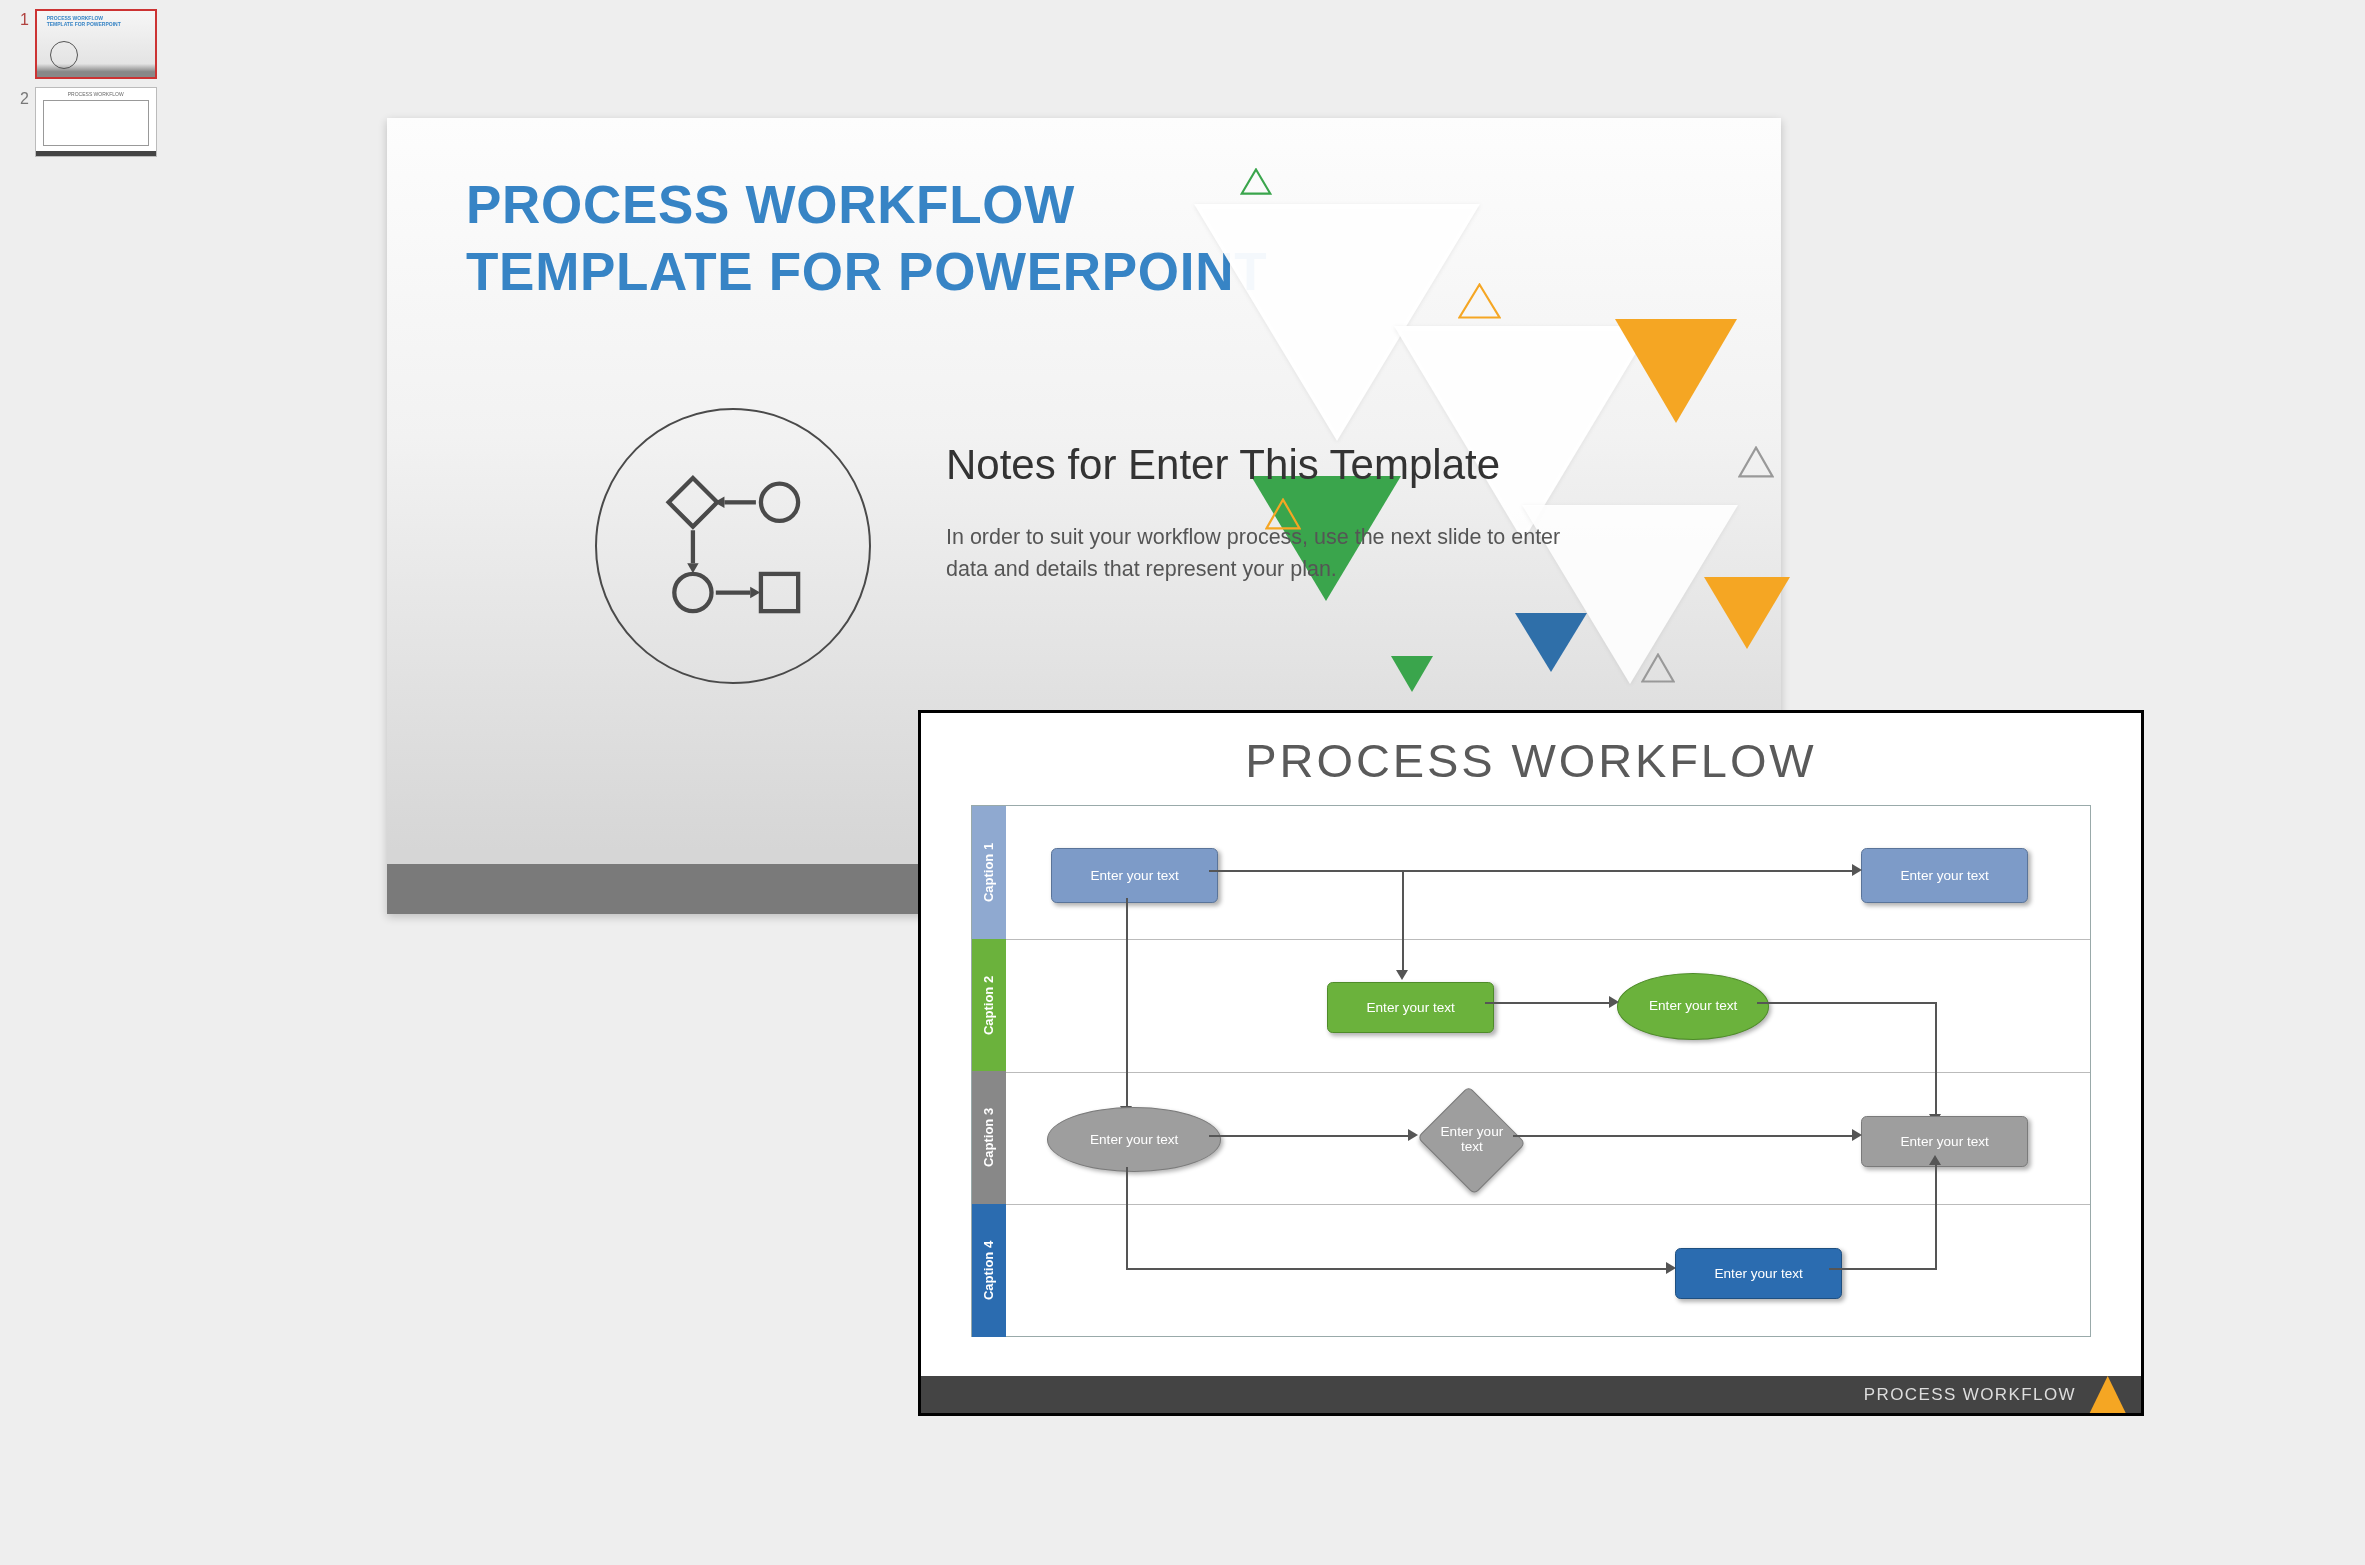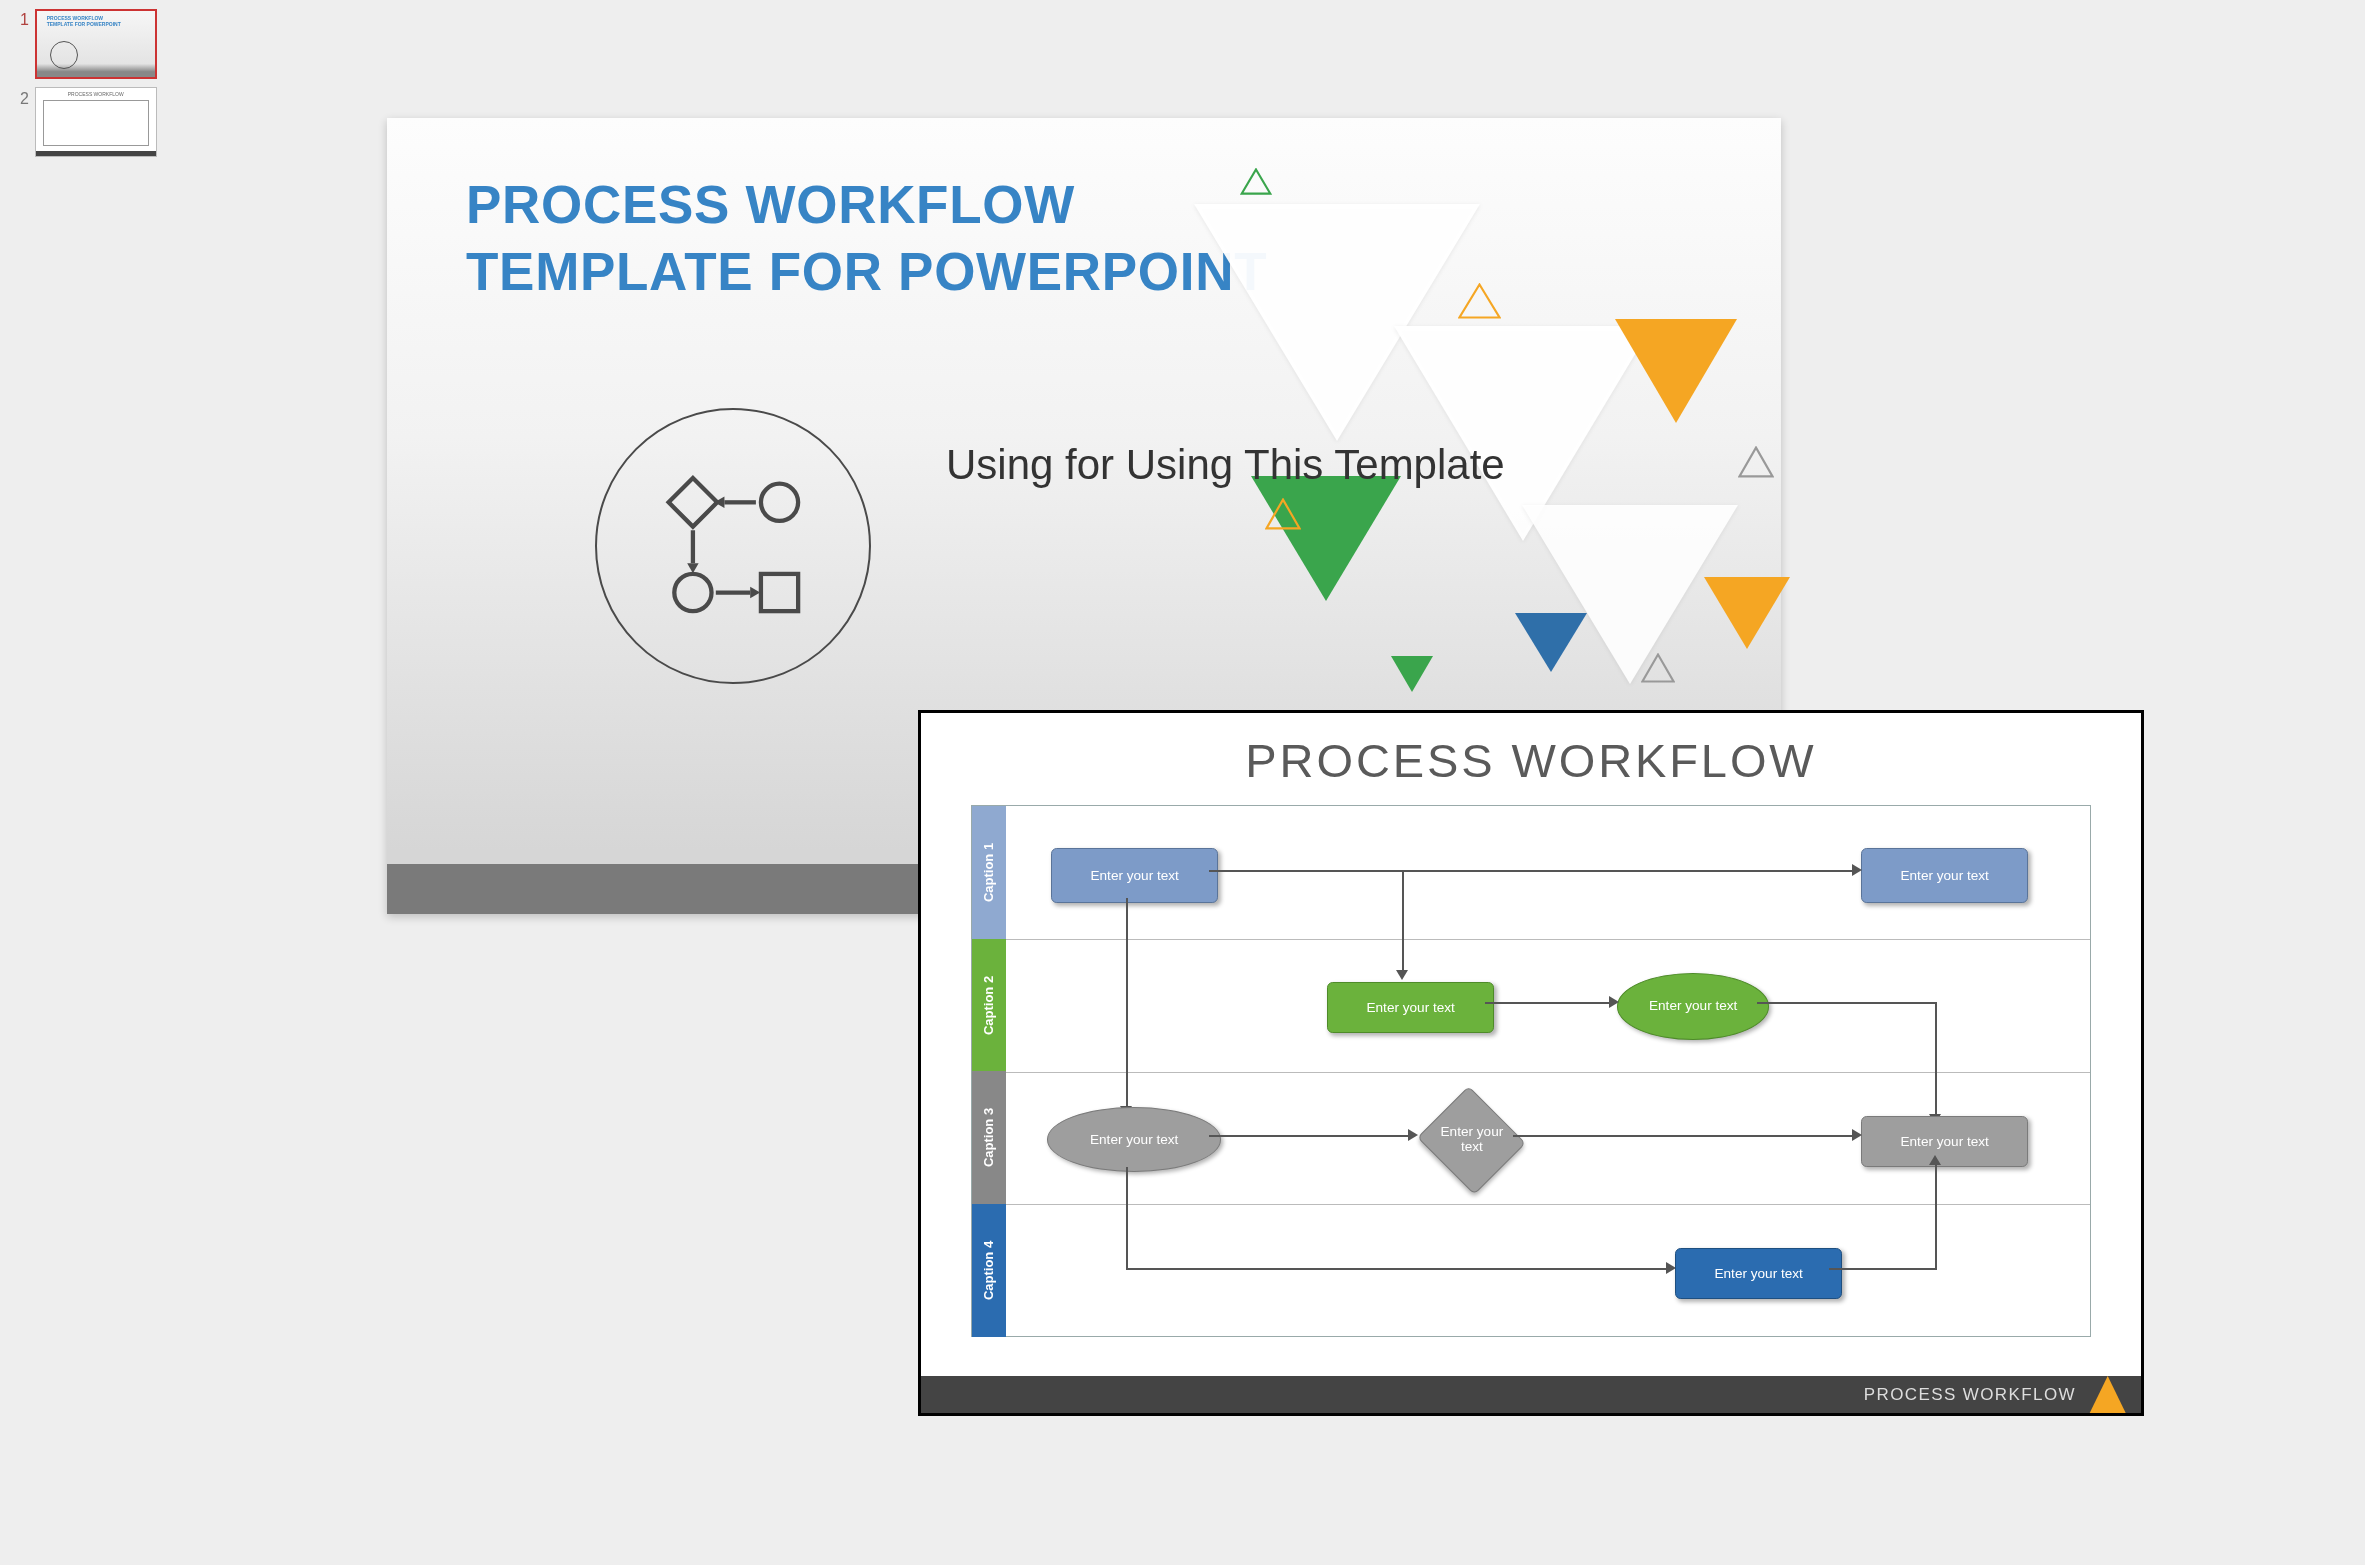--- a/index.html
+++ b/index.html
@@ -272,21 +272,22 @@
         <polygon points="25,2 48,42 2,42" fill="none" stroke="#999" stroke-width="3"></polygon>
       </svg>
     <svg class="tri-outline" style="right:106px;top:535px" width="34" height="30" viewBox="0 0 48 42">
         <polygon points="24,2 46,40 2,40" fill="none" stroke="#999" stroke-width="3"></polygon>
       </svg>
     <svg class="tri-outline" style="right:480px;top:380px" width="36" height="32" viewBox="0 0 50 44">
         <polygon points="25,2 48,42 2,42" fill="none" stroke="#f5a623" stroke-width="3"></polygon>
       </svg>
   </div>
 
-  <div class="notes-heading">Using for Using This Template</div>
+  <div class="notes-heading">Notes for Enter This Template</div>
+  <div class="notes-body">In order to suit your workflow process, use the next slide to enter data and details that represent your plan.</div>
 
   <div class="icon-circle">
     <svg viewBox="0 0 380 380">
       <g stroke="#4a4a4a" stroke-width="6" fill="none">
         <rect x="110" y="105" width="48" height="48" transform="rotate(45 134 129)"></rect>
         <circle cx="255" cy="129" r="26"></circle>
         <circle cx="134" cy="255" r="26"></circle>
         <rect x="229" y="229" width="52" height="52"></rect>
         <line x1="222" y1="129" x2="178" y2="129"></line>
         <polygon points="178,121 178,137 164,129" fill="#4a4a4a" stroke="none"></polygon>

